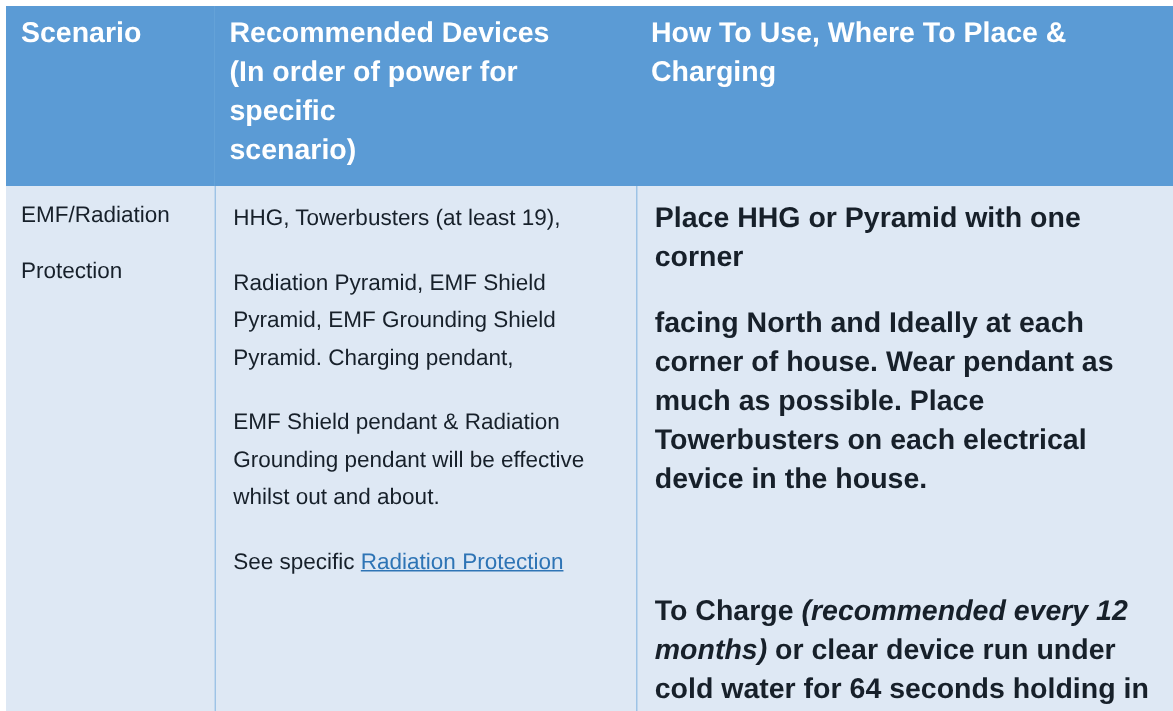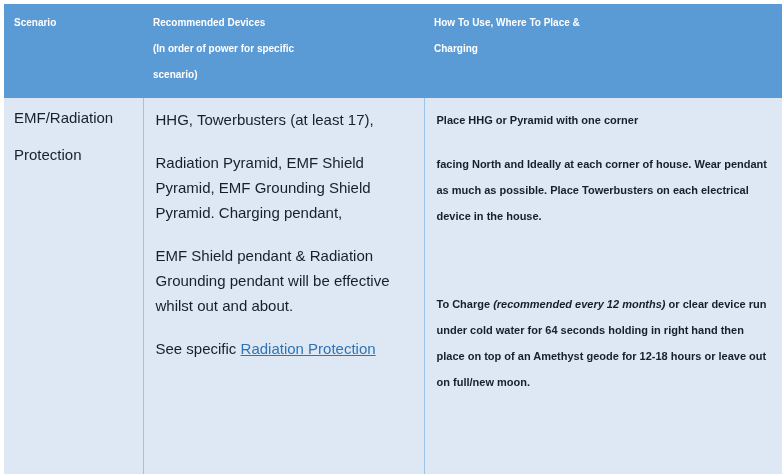--- a/index.html
+++ b/index.html
@@ -30,21 +30,21 @@
     table-layout: fixed;
   }
 
   
   thead tr { background: #5B9BD5; }
   thead th {
     background: #5B9BD5;
     color: #FFFFFF;
     text-align: left;
     vertical-align: top;
-    font-size: 10px;
+    font-size: 19px;
     font-weight: bold;
     line-height: 26px;
     padding: 6px 10px 10px 10px;
     border: none;
   }
   thead th.col-scenario  { width: 139px; }
   thead th.col-devices   { width: 281px; }
   thead th.col-howto     { width: 358px; }
   .hdr-line { display: block; white-space: pre-wrap; }
 
@@ -80,21 +80,21 @@
     margin-bottom: 15px;
   }
 
   .devices-cell p.blk {
     font-size: 15px;
     font-weight: normal;
     line-height: 25px;
   }
 
   .howto-cell p.blk {
-    font-size: 11px;
+    font-size: 19px;
     font-weight: bold;
     line-height: 26px;
   }
   .howto-cell p.spacer {
     height: 26px;
     margin: 0 0 18px 0;
   }
   .howto-cell em.italic-note {
     font-style: italic;
     font-weight: bold;
@@ -129,21 +129,21 @@
     </thead>
     <tbody>
       <tr>
 
         <td class="col-scenario scenario-cell">
           <p class="blk">EMF/Radiation</p>
           <p class="blk">Protection</p>
         </td>
 
         <td class="col-devices devices-cell">
-          <p class="blk">HHG, Towerbusters (at least 17),</p>
+          <p class="blk">HHG, Towerbusters (at least 19),</p>
           <p class="blk">Radiation Pyramid, EMF Shield Pyramid, EMF Grounding Shield Pyramid. Charging pendant,</p>
           <p class="blk">EMF Shield pendant &amp; Radiation Grounding pendant will be effective whilst out and about.</p>
           <p class="blk"><span>See specific </span><a class="cat-link" href="#">Radiation Protection</a></p>
         </td>
 
         <td class="col-howto howto-cell">
           <p class="blk">Place HHG or Pyramid with one corner</p>
           <p class="blk">facing North and Ideally at each corner of house. Wear pendant as much as possible. Place Towerbusters on each electrical device in the house.</p>
           <p class="blk spacer"></p>
           <p class="blk"><span>To Charge </span><em class="italic-note">(recommended every 12 months)</em><span> or clear device run under cold water for 64 seconds holding in right hand then place on top of an Amethyst geode for 12-18 hours or leave out on full/new moon.</span></p>

